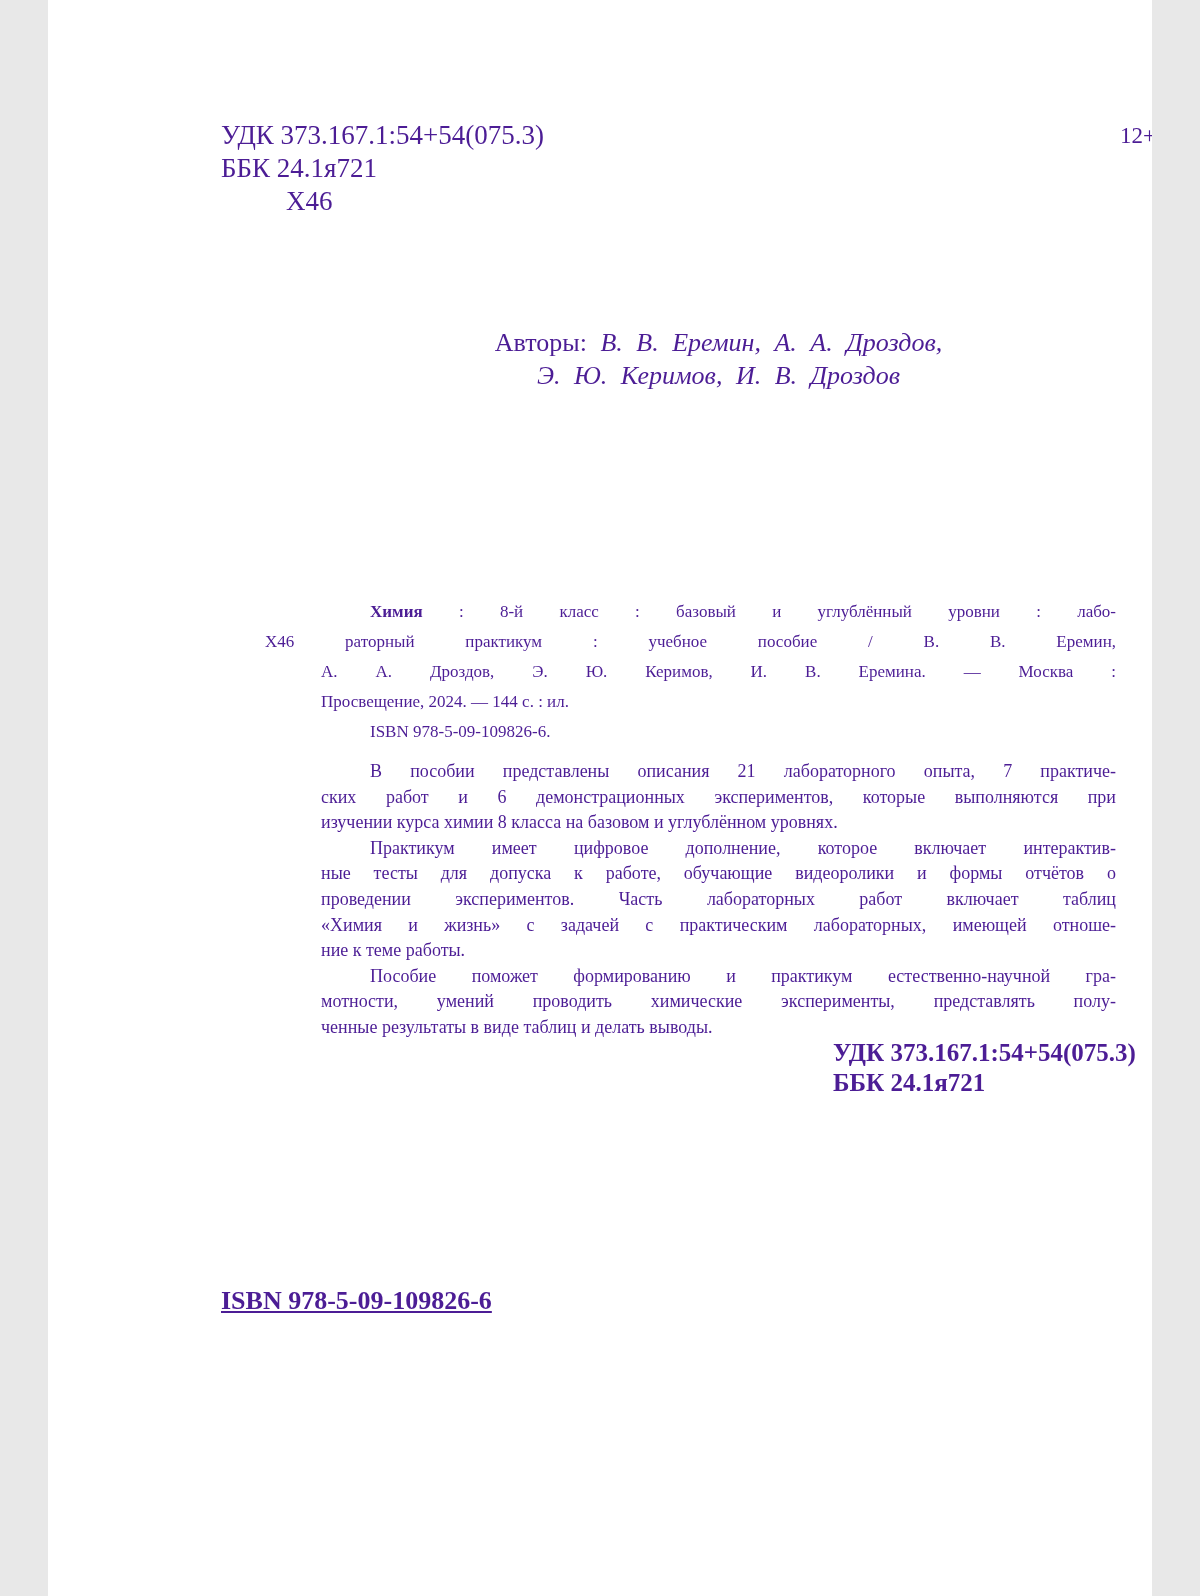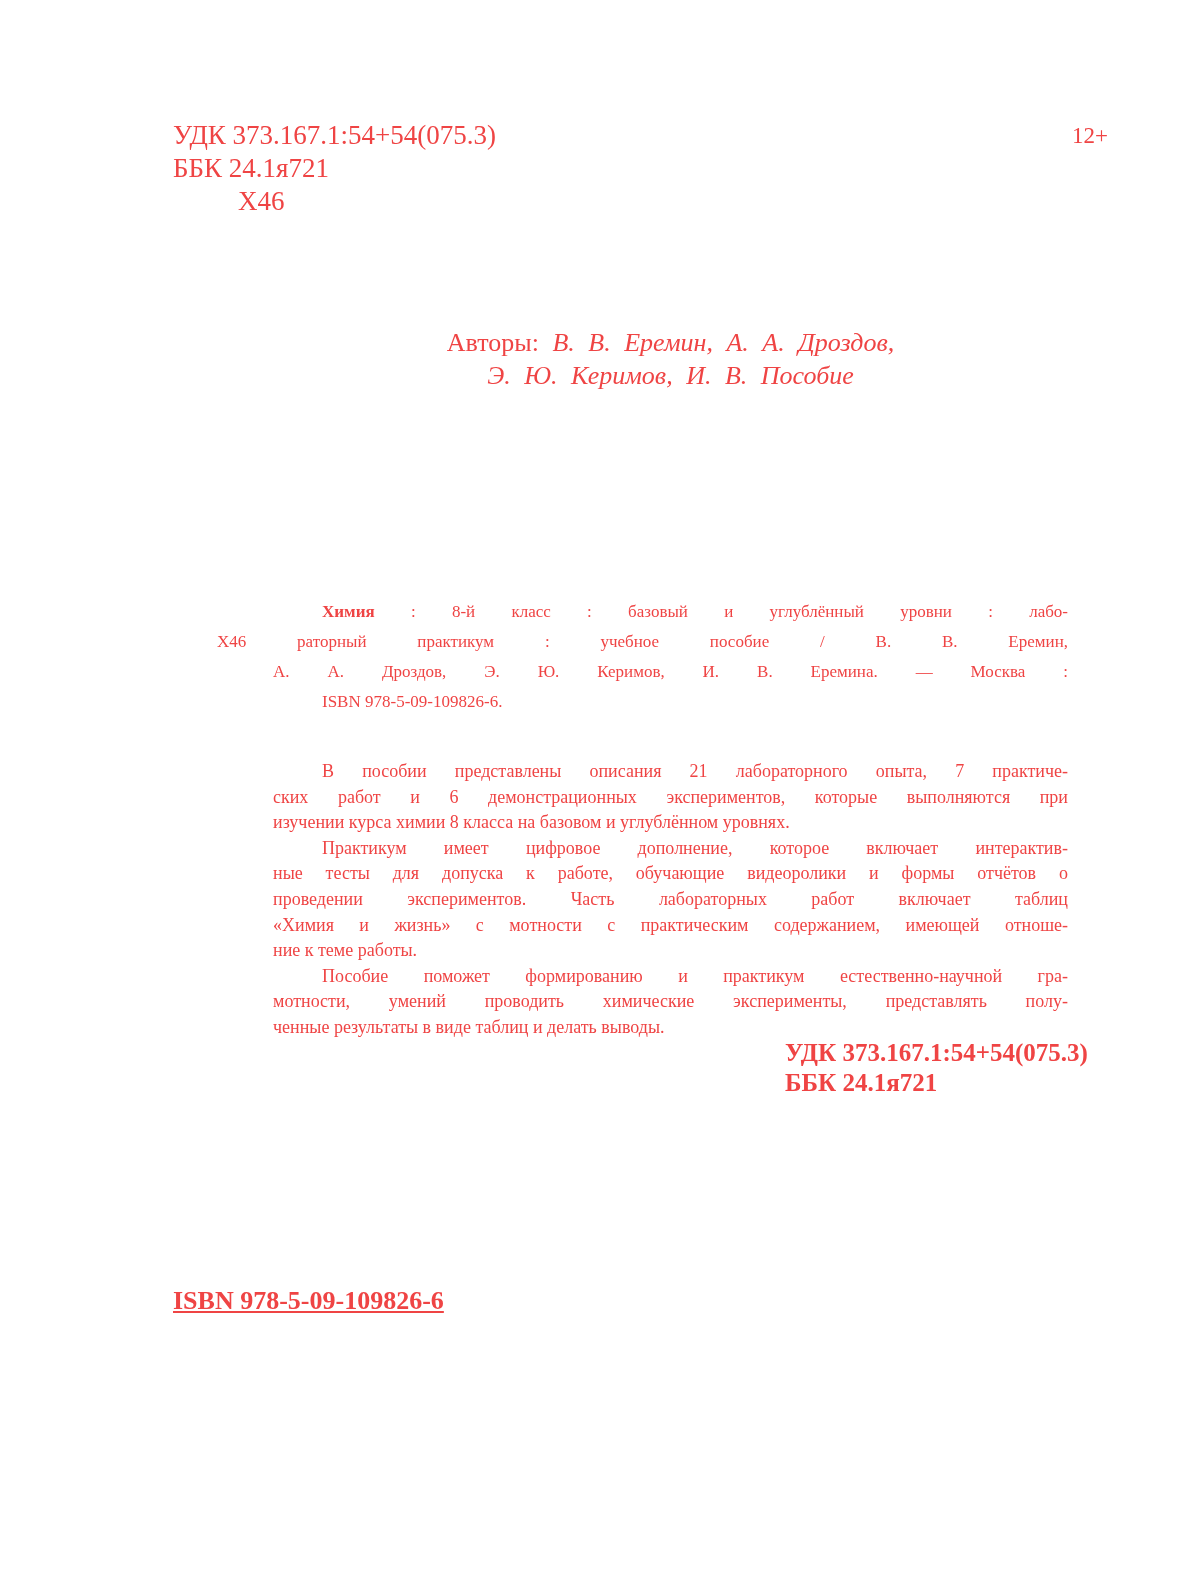--- a/index.html
+++ b/index.html
@@ -1,22 +1,22 @@
 <!DOCTYPE html>
 <html><head>
 <meta charset="utf-8">
 <style>
   html, body { margin: 0; padding: 0; background: #e8e8e8; }
   .page {
     position: relative;
-    width: 1200px;
+    width: 1104px;
     height: 1596px;
     margin: 0 auto;
     background: #ffffff;
-    color: #ef4444;
+    color: #4c1d95;
     font-family: "Liberation Serif", "DejaVu Serif", serif;
     overflow: hidden;
   }
   .jl { text-align: justify; text-align-last: justify; }
   .b  { font-weight: bold; }
   .it { font-style: italic; }
 
   .top-codes {
     position: absolute; left: 173px; top: 119px;
     font-size: 27px; line-height: 33px; white-space: nowrap;
@@ -73,38 +73,39 @@
   <div class="top-codes">
     <div>УДК 373.167.1:54+54(075.3)</div>
     <div>ББК 24.1я721</div>
     <div class="code-line">Х46</div>
   </div>
 
   <div class="age-mark">12+</div>
 
   <div class="authors">
     <div><span>Авторы:</span> <span class="it">В. В. Еремин, А. А. Дроздов,</span></div>
-    <div class="it">Э. Ю. Керимов, И. В. Пособие</div>
+    <div class="it">Э. Ю. Керимов, И. В. Дроздов</div>
   </div>
 
   <div class="biblio">
     <div class="l1 jl"><span class="b">Химия</span> <span>: 8-й класс : базовый и углублённый уровни : лабо-</span></div>
     <div class="jl"><span>Х46</span> <span>раторный практикум : учебное пособие / В. В. Еремин,</span></div>
     <div class="l3 jl">А. А. Дроздов, Э. Ю. Керимов, И. В. Еремина. — Москва :</div>
+    <div class="l4">Просвещение, 2024. — 144 с. : ил.</div>
     <div class="l5">ISBN 978-5-09-109826-6.</div>
   </div>
 
   <div class="annotation">
     <div class="ind jl">В пособии представлены описания 21 лабораторного опыта, 7 практиче-</div>
     <div class="jl">ских работ и 6 демонстрационных экспериментов, которые выполняются при</div>
     <div>изучении курса химии 8 класса на базовом и углублённом уровнях.</div>
     <div class="ind jl">Практикум имеет цифровое дополнение, которое включает интерактив-</div>
     <div class="jl">ные тесты для допуска к работе, обучающие видеоролики и формы отчётов о</div>
     <div class="jl">проведении экспериментов. Часть лабораторных работ включает таблиц</div>
-    <div class="jl">«Химия и жизнь» с мотности с практическим содержанием, имеющей отноше-</div>
+    <div class="jl">«Химия и жизнь» с задачей с практическим лабораторных, имеющей отноше-</div>
     <div>ние к теме работы.</div>
     <div class="ind jl">Пособие поможет формированию и практикум естественно-научной гра-</div>
     <div class="jl">мотности, умений проводить химические эксперименты, представлять полу-</div>
     <div>ченные результаты в виде таблиц и делать выводы.</div>
   </div>
 
   <div class="codes-bottom">
     <div>УДК 373.167.1:54+54(075.3)</div>
     <div>ББК 24.1я721</div>
   </div>

